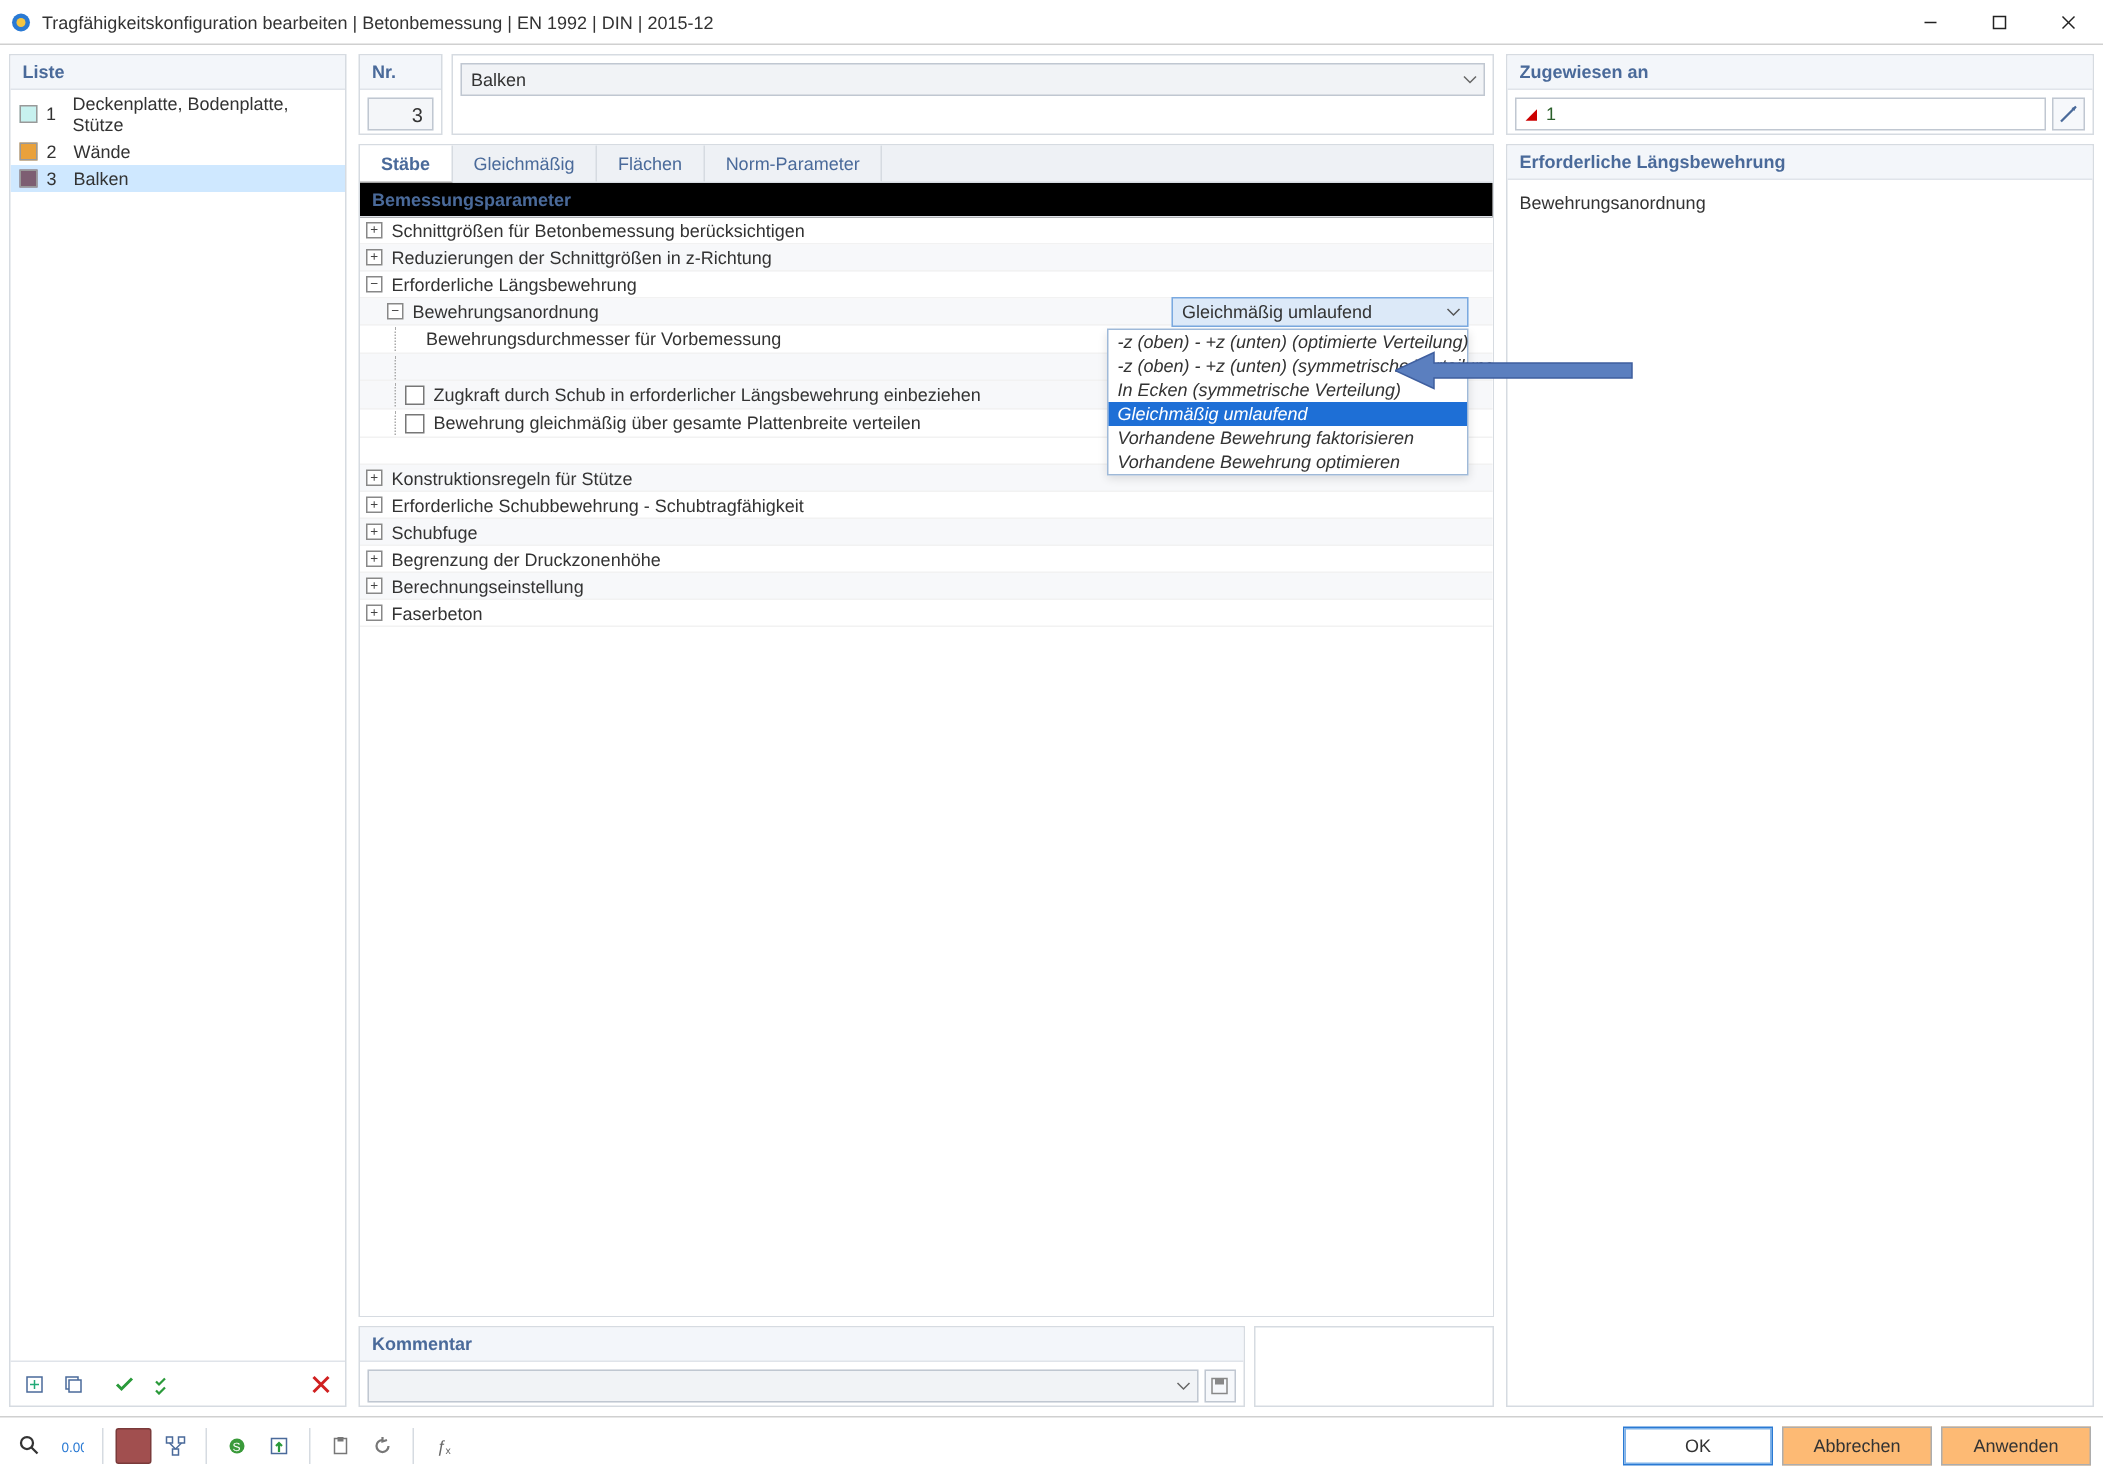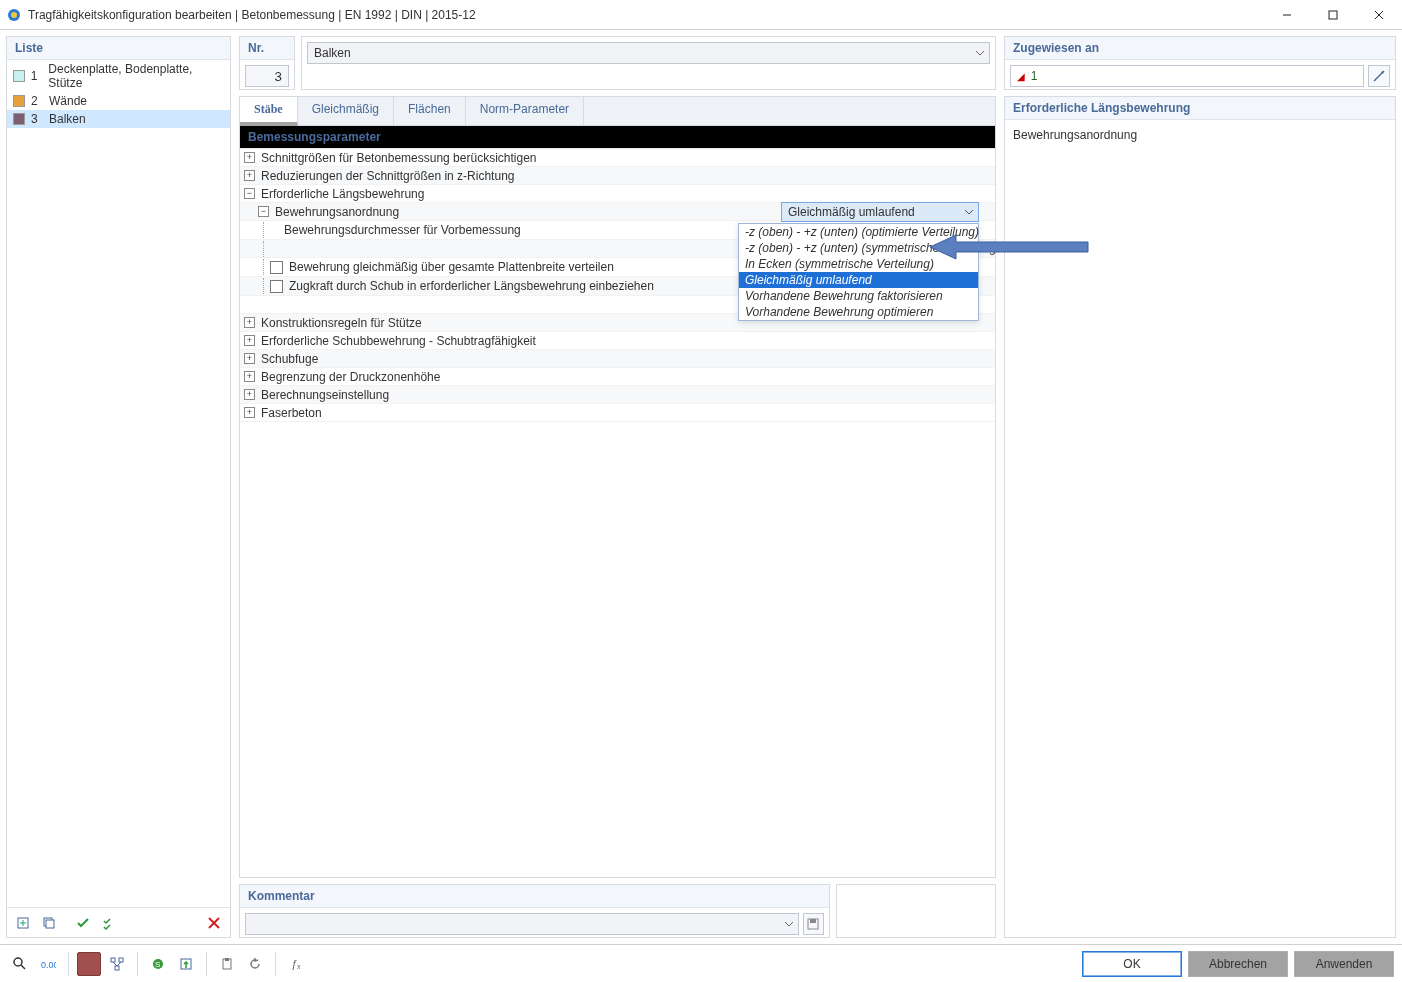--- a/index.html
+++ b/index.html
@@ -123,23 +123,22 @@
   }
   .tab {
     padding: 5px 14px;
     border-right: 1px solid #d6dbe1;
     color: #4a6a9a;
     background: #eef1f5;
   }
   .tab.active {
     background: #fff;
     font-weight: 600;
-    border-bottom: 4px solid #a3a3a3;
+    border-bottom: 1px solid #a3a3a3;
     margin-bottom: -1px;
-    font-family: Liberation Serif, serif;
   }
   .tab-body {
     flex: 1;
     overflow: auto;
     padding: 0;
     background: #fff;
   }
   .section-header {
     background: #000000;
     color: #4a6a9a;
@@ -262,21 +261,21 @@
     background:#fff;
     gap:4px;
   }
   .bottombar .sep {
     width:1px; height:24px; background:#d6dbe1; margin:0 4px;
   }
   .push-right { margin-left:auto; display:flex; gap:6px; }
   .dlg-btn {
     width: 100px; height: 26px;
     border: 1px solid #adadad;
-    background: #a3a3a3;
+    background: #fdba74;
     display:inline-flex; align-items:center; justify-content:center;
   }
   .dlg-btn.primary {
     border: 1px solid #2a7ad4;
     box-shadow: 0 0 0 1px #7fb3ea inset;
     background:#fff;
   }
 
   
   svg { display:block; }
@@ -435,31 +434,31 @@
             <span class="dotted-guide"></span>
             <span class="indent" style="width:14px"></span>
             <span class="inline-label">Bewehrungsdurchmesser für Vorbemessung</span>
           </div>
 
           <div class="tree-row alt" style="height:12px">
             <span class="indent" style="width:14px"></span>
               <span class="dotted-guide"></span>
           </div>
 
+          <div class="tree-row alt">
+            <span class="indent" style="width:14px"></span>
+            <span class="dotted-guide"></span>
+            <span class="checkbox"></span>
+            <span class="inline-label">Zugkraft durch Schub in erforderlicher Längsbewehrung einbeziehen</span>
+          </div>
           <div class="tree-row">
             <span class="indent" style="width:14px"></span>
             <span class="dotted-guide"></span>
             <span class="checkbox"></span>
             <span class="inline-label">Bewehrung gleichmäßig über gesamte Plattenbreite verteilen</span>
-          </div>
-          <div class="tree-row alt">
-            <span class="indent" style="width:14px"></span>
-            <span class="dotted-guide"></span>
-            <span class="checkbox"></span>
-            <span class="inline-label">Zugkraft durch Schub in erforderlicher Längsbewehrung einbeziehen</span>
           </div>
 
           <div class="tree-row" style="height:12px"></div>
 
           <div id="after-rows">
               <div class="tree-row alt">
                 <span class="toggle">+</span>
                 <span class="inline-label">Konstruktionsregeln für Stütze</span>
               </div>
               <div class="tree-row">

